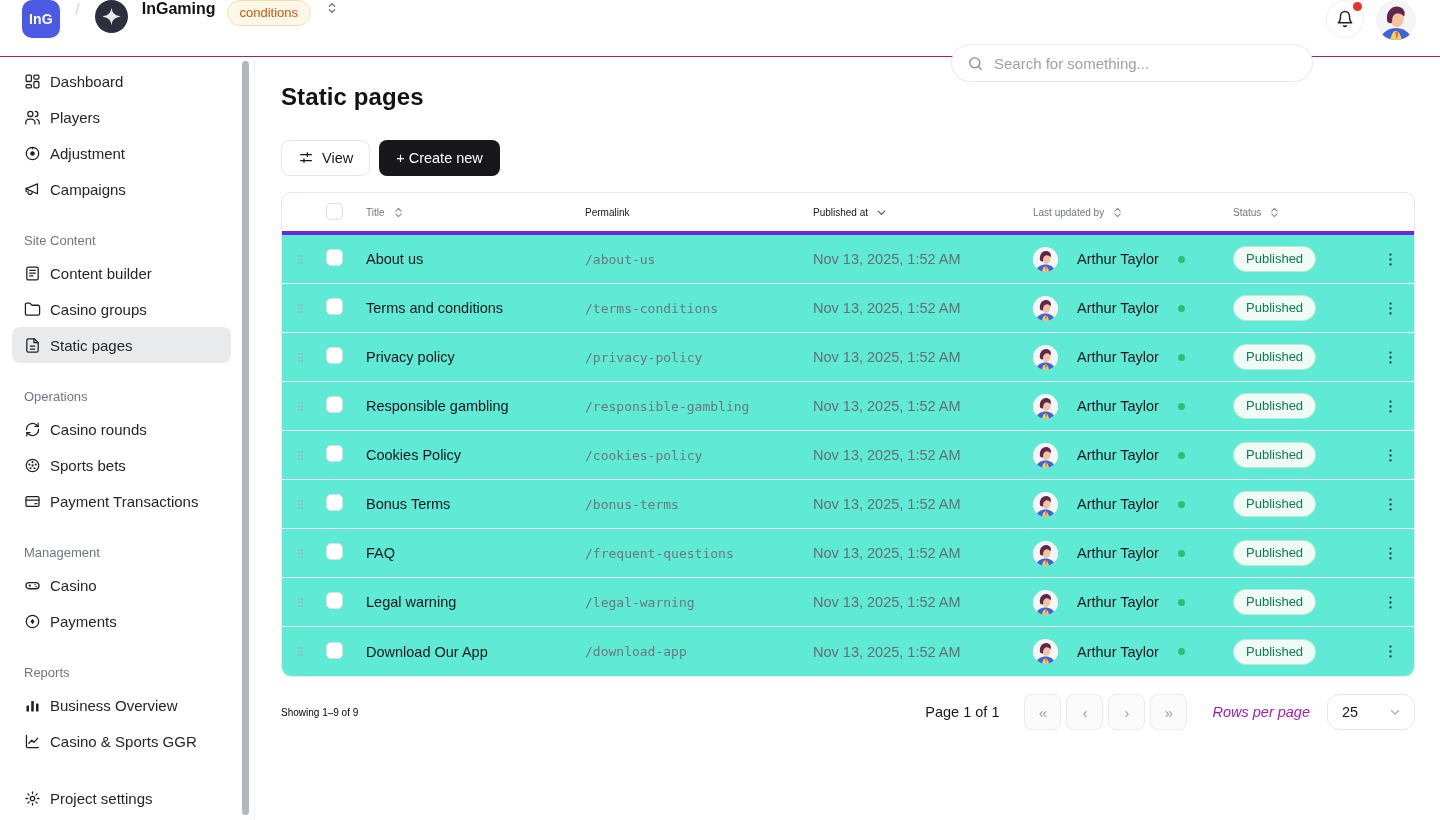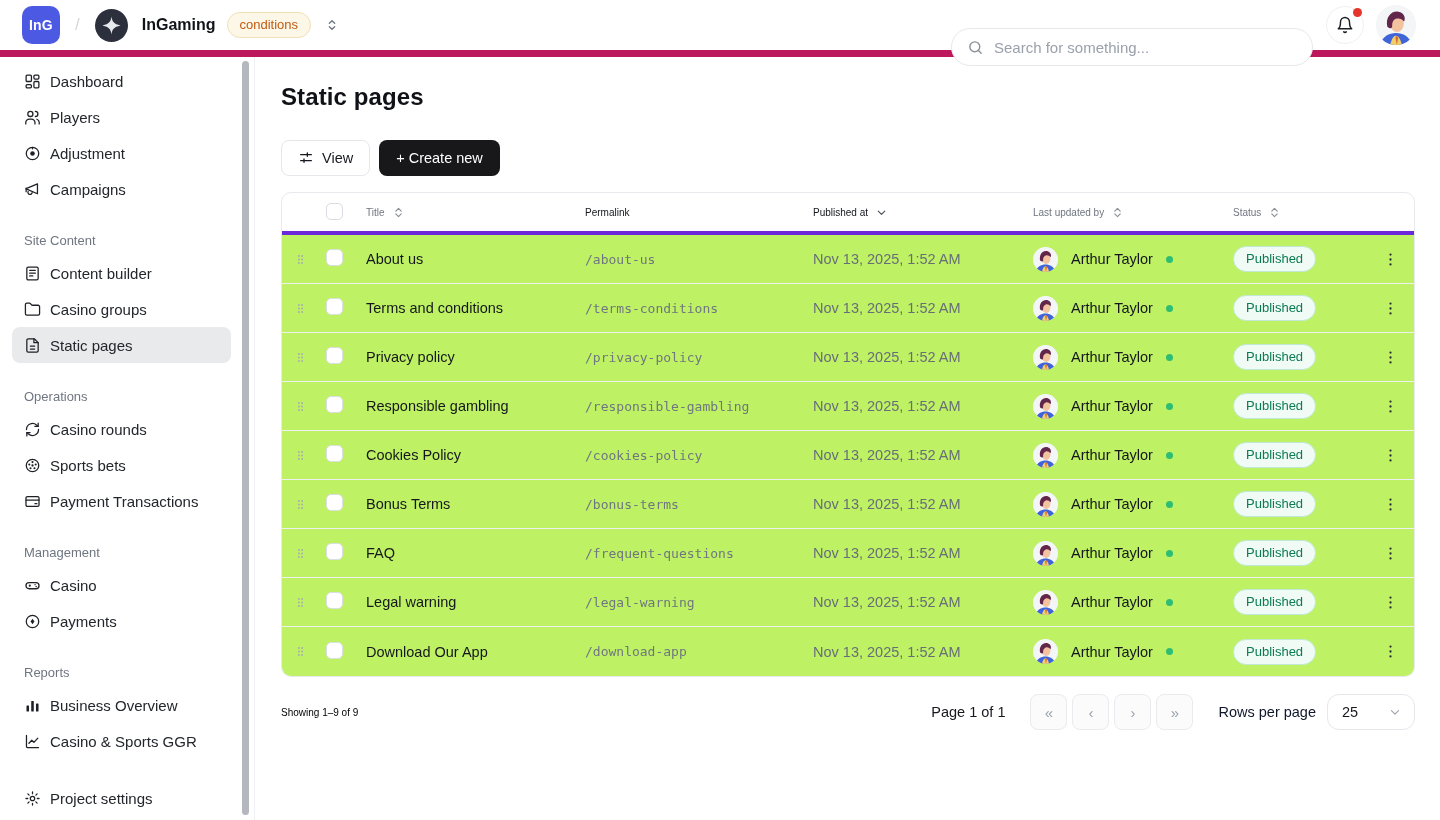--- a/index.html
+++ b/index.html
@@ -7,22 +7,22 @@
   body {
     font-family: "Liberation Sans", "DejaVu Sans", sans-serif;
     background: #fff; color: #16181d; font-size: 14px;
     display: flex; flex-direction: column;
   }
   .icon { display: inline-flex; align-items: center; justify-content: center; flex: none; }
   .icon svg { width: 100%; height: 100%; }
 
   
   .topbar {
-    height: 57px; flex: none; display: flex; align-items: center;
-    padding: 0 24px 0 22px; border-bottom: 7px solid #be185d; background: #fff;
+    height: 57px; flex: none; display: flex; align-items: flex-start;
+    padding: 0 24px 0 22px; border-bottom: 1px solid #be185d; background: #fff;
   }
   .logo {
     width: 38px; height: 38px; border-radius: 10px; background: var(--accent, #4c59e3);
     color: #fff; font-weight: 700; font-size: 14px; letter-spacing: .2px;
     display: grid; place-items: center; cursor: pointer;
   }
   .crumb-slash { color: #d4d7dc; font-size: 17px; margin: 0 15px; }
   .proj-avatar {
     width: 33px; height: 33px; border-radius: 50%; background: #2c303c;
     display: grid; place-items: center; margin-right: 14px; cursor: pointer;
@@ -105,35 +105,35 @@
   
   .table { margin-top: 16px; border: 1px solid #e7e9ec; border-radius: 10px; overflow: hidden; background: #fff; }
   .tr {
     display: grid; grid-template-columns: 44px 40px 219px 228px 220px 200px 1fr 48px;
     align-items: center;
   }
   .thead { height: 42px; border-bottom: 4px solid #6d28d9; font-size: 10px; }
   .th { display: flex; align-items: center; gap: 7px; color: #6f7680; }
   .th.dark { color: #14161b; }
   .sort-icon { width: 13px; height: 13px; color: #8a9097; cursor: pointer; }
-  .row { height: 49px; border-bottom: 1px solid #eef0f2; background: #bef264; }
+  .row { height: 49px; border-bottom: 1px solid #eef0f2; background: #5eead4; }
   .row:last-child { border-bottom: none; }
   .cell-grip { display: flex; justify-content: flex-start; padding-left: 12px; }
   .grip { width: 13px; height: 15px; color: #a6abb2; cursor: grab; }
   .cb {
     width: 17px; height: 17px; border: 1.5px solid #dadde1; border-radius: 5px;
     background: #fff; cursor: pointer; display: inline-block;
   }
   .cell-title { font-size: 14.5px; color: #15171c; }
   .cell-permalink {
     font-family: "DejaVu Sans Mono", "Liberation Mono", monospace;
     font-size: 13px; color: #6f7680;
   }
   .cell-date { font-size: 14.5px; color: #676e78; }
-  .cell-user { display: flex; align-items: center; gap: 13px; }
+  .cell-user { display: flex; align-items: center; gap: 19px; }
   .row-avatar { width: 25px; height: 25px; border-radius: 50%; background: #f1f2f4; overflow: hidden; flex: none; }
   .user-name { font-size: 14.5px; color: #15171c; }
   .presence { width: 7px; height: 7px; border-radius: 50%; background: var(--presence-dot, #2ebd72); }
   .status-badge {
     display: inline-flex; align-items: center; padding: 4px 12px 5px; border-radius: 999px;
     font-size: 13px; color: var(--status-text, #0b7a55);
     background: var(--status-bg, #f0fbf5); border: 1px solid var(--status-border, #bfe9d4);
   }
   .cell-kebab { display: flex; justify-content: center; }
   .kebab { width: 17px; height: 17px; color: #2a2d33; cursor: pointer; }
@@ -142,21 +142,21 @@
   .table-footer { margin-top: 17px; display: flex; align-items: center; }
   .showing { font-size: 10px; color: #000000; }
   .pager { margin-left: auto; display: flex; align-items: center; }
   .page-label { font-size: 14.5px; color: #17191f; margin-right: 25px; }
   .pager-buttons { display: flex; gap: 5px; }
   .pg-btn {
     width: 37px; height: 36px; border: 1px solid #e9ebee; border-radius: 8px;
     background: #fbfbfc; color: #9aa0a8; font-size: 15px;
     display: grid; place-items: center; cursor: pointer; font-family: inherit;
   }
-  .rpp-label { font-size: 14.5px; color: #0f172a; margin: 0 11px 0 25px; }
+  .rpp-label { font-size: 14.5px; color: #a21caf; margin: 0 17px 0 25px; font-style: italic; }
   .rpp-select {
     width: 88px; height: 36px; border: 1px solid #e5e7eb; border-radius: 12px;
     display: flex; align-items: center; justify-content: space-between;
     padding: 0 12px 0 14px; background: #fff; cursor: pointer;
   }
   .rpp-value { font-size: 14.5px; color: #17191f; }
   .rpp-select .icon { width: 14px; height: 14px; color: #9ca3ab; }
 </style>
 </head>
 <body>

